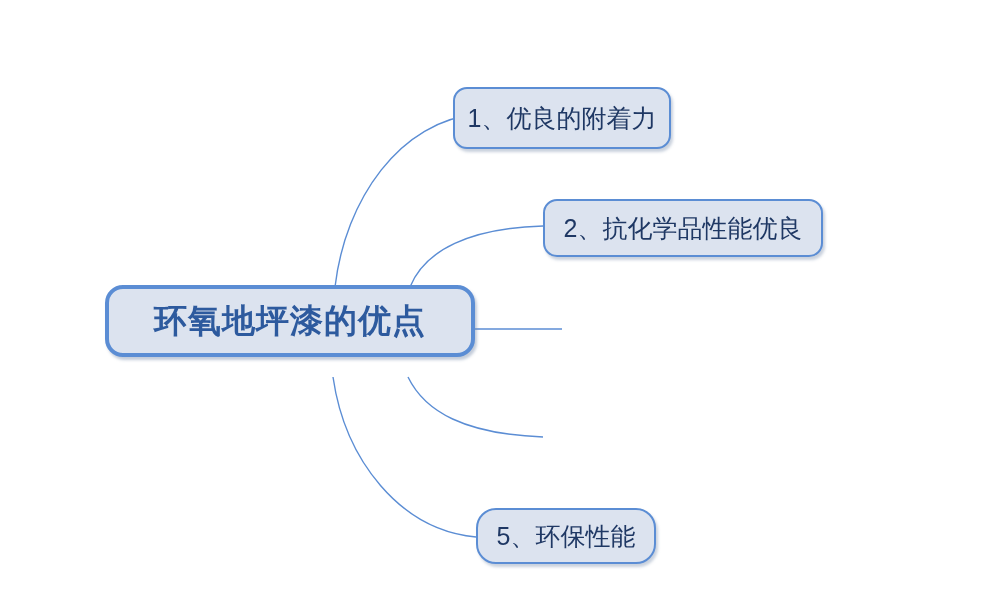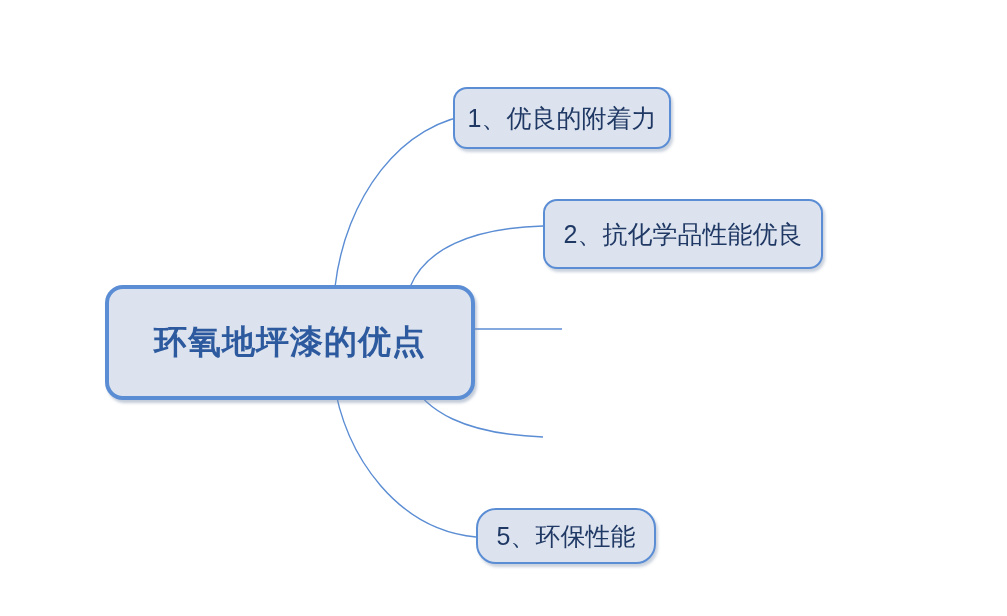--- a/index.html
+++ b/index.html
@@ -65,29 +65,29 @@
 <div id="mindmap-canvas">
 
   <svg class="connector-layer" viewBox="0 0 1007 616">
     <path fill="none" stroke="#5b8dd4" stroke-width="1.4" d="M 335 287 C 345 200 400 120 479 114"></path>
     <path fill="none" stroke="#5b8dd4" stroke-width="1.4" d="M 410 287 C 425 250 470 228 543 226"></path>
     <path fill="none" stroke="#5b8dd4" stroke-width="1.6" d="M 475 329 L 562 329"></path>
     <path fill="none" stroke="#5b8dd4" stroke-width="1.4" d="M 408 377 C 425 412 465 434 543 437"></path>
     <path fill="none" stroke="#5b8dd4" stroke-width="1.4" d="M 333 377 C 345 460 400 530 476 537"></path>
   </svg>
 
-  <div class="node node-central" style="left:105px; top:285px; width:370px; height:115px;">
+  <div class="node node-central" style="left:105px; top:285px; width:370px; height:72px;">
     <span class="node-label">环氧地坪漆的优点</span>
   </div>
 
   <div class="node node-branch" style="left:453px; top:87px; width:218px; height:62px;">
     <span class="node-label">1、优良的附着力</span>
   </div>
 
-  <div class="node node-branch" style="left:543px; top:199px; width:280px; height:70px;text-align:center;">
+  <div class="node node-branch" style="left:543px; top:199px; width:280px; height:58px;text-align:center;">
     <span class="node-label">2、抗化学品性能优良</span>
   </div>
 
 
 
   <div class="node node-branch" style="left:476px; top:508px; width:180px; height:56px;border-radius:20px;">
     <span class="node-label">5、环保性能</span>
   </div>
 
 </div>

